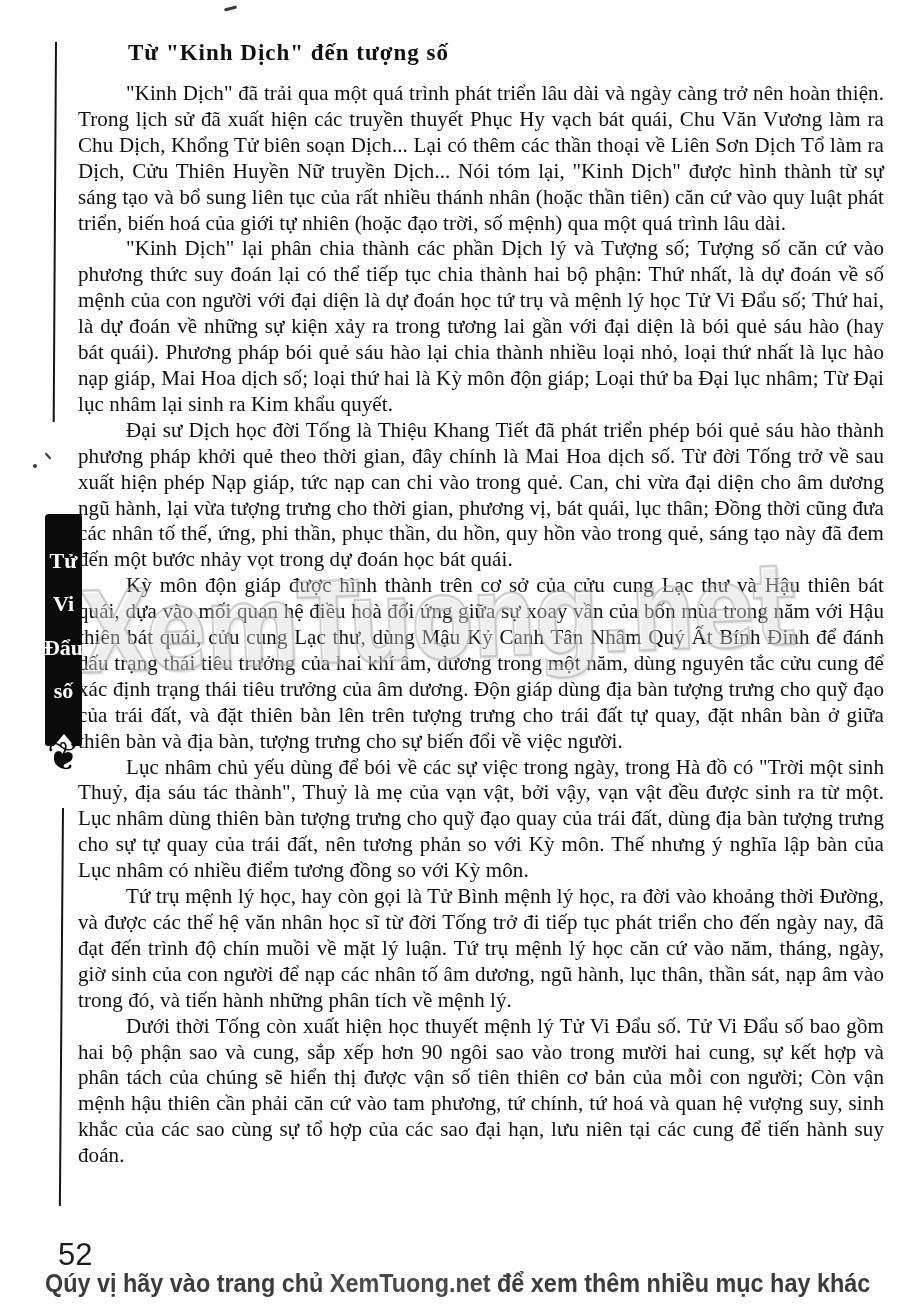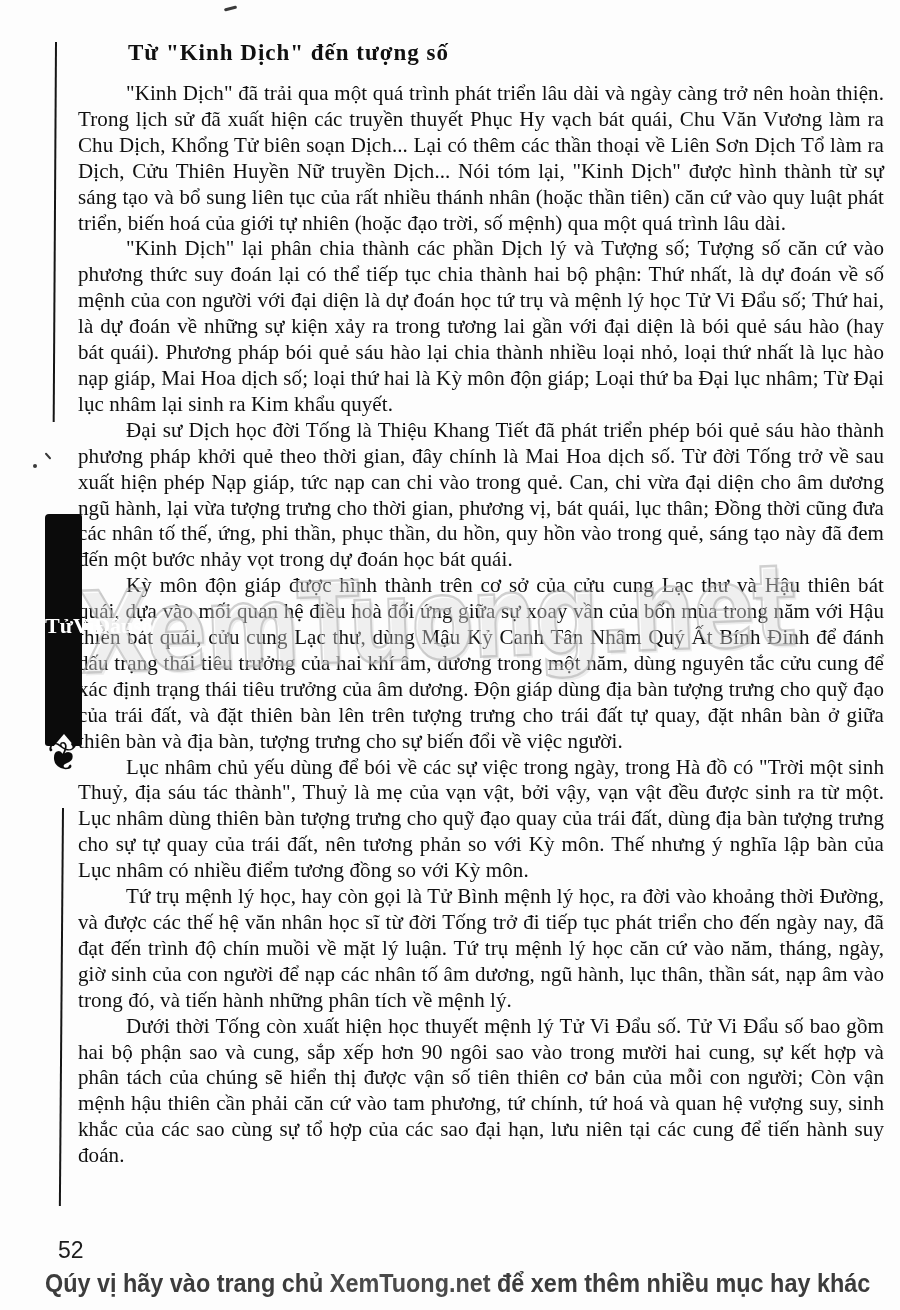--- a/index.html
+++ b/index.html
@@ -8,21 +8,21 @@
     overflow:hidden;color:#101010;
     font-family:"Liberation Serif","DejaVu Serif",serif;
   }
   
   .rule{position:absolute;width:2px;background:#161616;}
   .rule-top{left:55px;top:42px;height:380px;transform:rotate(0.35deg);transform-origin:top center;}
   .rule-bottom{left:62px;top:808px;height:398px;transform:rotate(0.45deg);transform-origin:top center;}
   .spine{
     position:absolute;left:45px;top:514px;width:37px;height:232px;
     background:#0b0b0b;border-radius:4px 3px 2px 3px;
-    display:flex;align-items:center;justify-content:space-evenly;
+    display:flex;flex-direction:column;align-items:center;justify-content:space-evenly;
     padding:14px 0 22px 0;box-sizing:border-box;z-index:6;
   }
   .spine .syl{
     color:#ffffff;font-weight:bold;font-size:22px;line-height:1;
     text-align:center;white-space:nowrap;
   }
   .spine-notch{
     position:absolute;bottom:-1px;left:50%;transform:translateX(-50%);
     width:0;height:0;border-left:11px solid transparent;
     border-right:11px solid transparent;border-bottom:13px solid #fdfdfd;
@@ -53,21 +53,21 @@
     position:absolute;left:80px;top:576px;z-index:5;pointer-events:none;
     font-family:"DejaVu Sans",sans-serif;font-weight:bold;
     font-size:116px;line-height:1;letter-spacing:-2px;white-space:nowrap;
     color:rgba(252,252,252,0.12);
     -webkit-text-stroke:2.5px rgba(172,172,172,0.55);
     text-shadow:3px 3px 0 rgba(205,205,205,0.35);
     transform:rotate(-2.3deg) scale(0.78,0.97);transform-origin:left center;
   }
   
   .page-number{
-    position:absolute;left:58px;top:1237px;font-size:23px;color:#1c1c1c;
+    position:absolute;left:58px;top:1237px;font-size:31px;color:#1c1c1c;
     font-family:"Liberation Sans","DejaVu Sans",sans-serif;
   }
   .footer-note{
     position:absolute;left:0;top:1268px;width:100%;text-align:center;
     font-family:"Liberation Sans","DejaVu Sans",sans-serif;
     font-size:26px;font-weight:bold;color:#3c3c3c;
     transform:scaleX(0.9);transform-origin:center;white-space:nowrap;
   }
   .footer-note .site{color:#4a4a4a;}
 </style>

